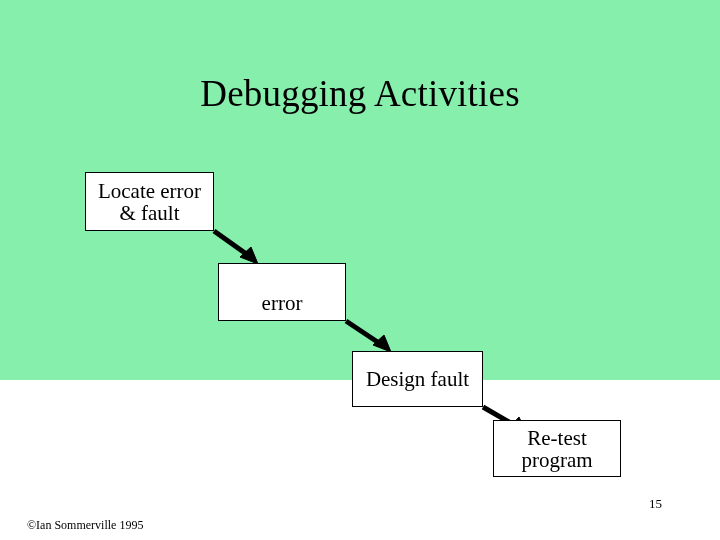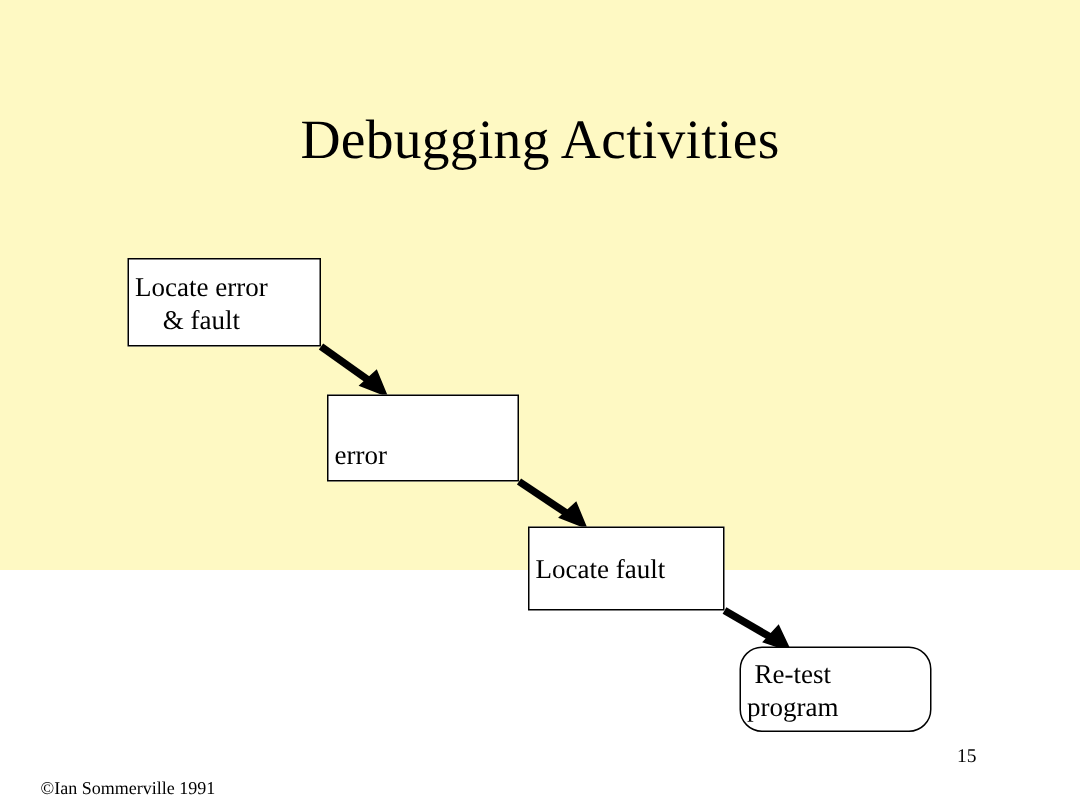--- a/index.html
+++ b/index.html
@@ -11,21 +11,21 @@
     height: 540px;
     background: #ffffff;
     font-family: "Liberation Serif", "DejaVu Serif", serif;
     color: #000000;
     overflow: hidden;
   }
   .slide {
     position: relative;
     width: 720px;
     height: 380px;
-    background: #fef9c3;
+    background: #86efac;
   }
   .slide-title {
     position: absolute;
     left: 0;
     top: 72px;
     width: 720px;
     text-align: center;
     font-family: "Liberation Serif", "DejaVu Serif", serif;
     font-size: 37px;
     line-height: 44px;
@@ -41,40 +41,41 @@
     width: 720px;
     height: 540px;
   }
   .flow-box {
     position: absolute;
     box-sizing: border-box;
     border: 1px solid #000000;
     background: #ffffff;
     display: flex;
     align-items: center;
+    justify-content: center;
     text-align: center;
     font-family: "Liberation Serif", "DejaVu Serif", serif;
-    font-size: 18px;
+    font-size: 21px;
     line-height: 22px;
     color: #000000;
   }
   .flow-box .box-text {
     display: block;
     padding: 0 4px;
   }
   #box-1 { left: 85px;  top: 172px; width: 129px; height: 59px; }
   #box-2 { left: 218px; top: 263px; width: 128px; height: 58px; }
   #box-3 { left: 352px; top: 351px; width: 131px; height: 56px; }
-  #box-4 { left: 493px; top: 431px; width: 128px; height: 57px; border-radius: 15px; }
+  #box-4 { left: 493px; top: 420px; width: 128px; height: 57px; }
   .page-number {
     position: absolute;
     left: 638px;
     top: 496px;
     width: 24px;
-    text-align: left;
+    text-align: right;
     font-family: "Liberation Serif", "DejaVu Serif", serif;
     font-size: 13px;
     line-height: 16px;
     color: #000000;
   }
   .copyright {
     position: absolute;
     left: 27px;
     top: 518px;
     font-family: "Liberation Serif", "DejaVu Serif", serif;
@@ -110,24 +111,24 @@
 
   <div class="flow-box" id="box-1">
     <span class="box-text"><span>Locate error</span><br><span>&amp; fault</span></span>
   </div>
 
   <div class="flow-box" id="box-2">
     <span class="box-text"><br><span>error</span></span>
   </div>
 
   <div class="flow-box" id="box-3">
-    <span class="box-text">Locate fault</span>
+    <span class="box-text">Design fault</span>
   </div>
 
   <div class="flow-box" id="box-4">
     <span class="box-text"><span>Re-test</span><br><span>program</span></span>
   </div>
 
   <div class="page-number">15</div>
 
-  <div class="copyright">©Ian Sommerville 1991</div>
+  <div class="copyright">©Ian Sommerville 1995</div>
 
 </div>
 
 </body></html>

